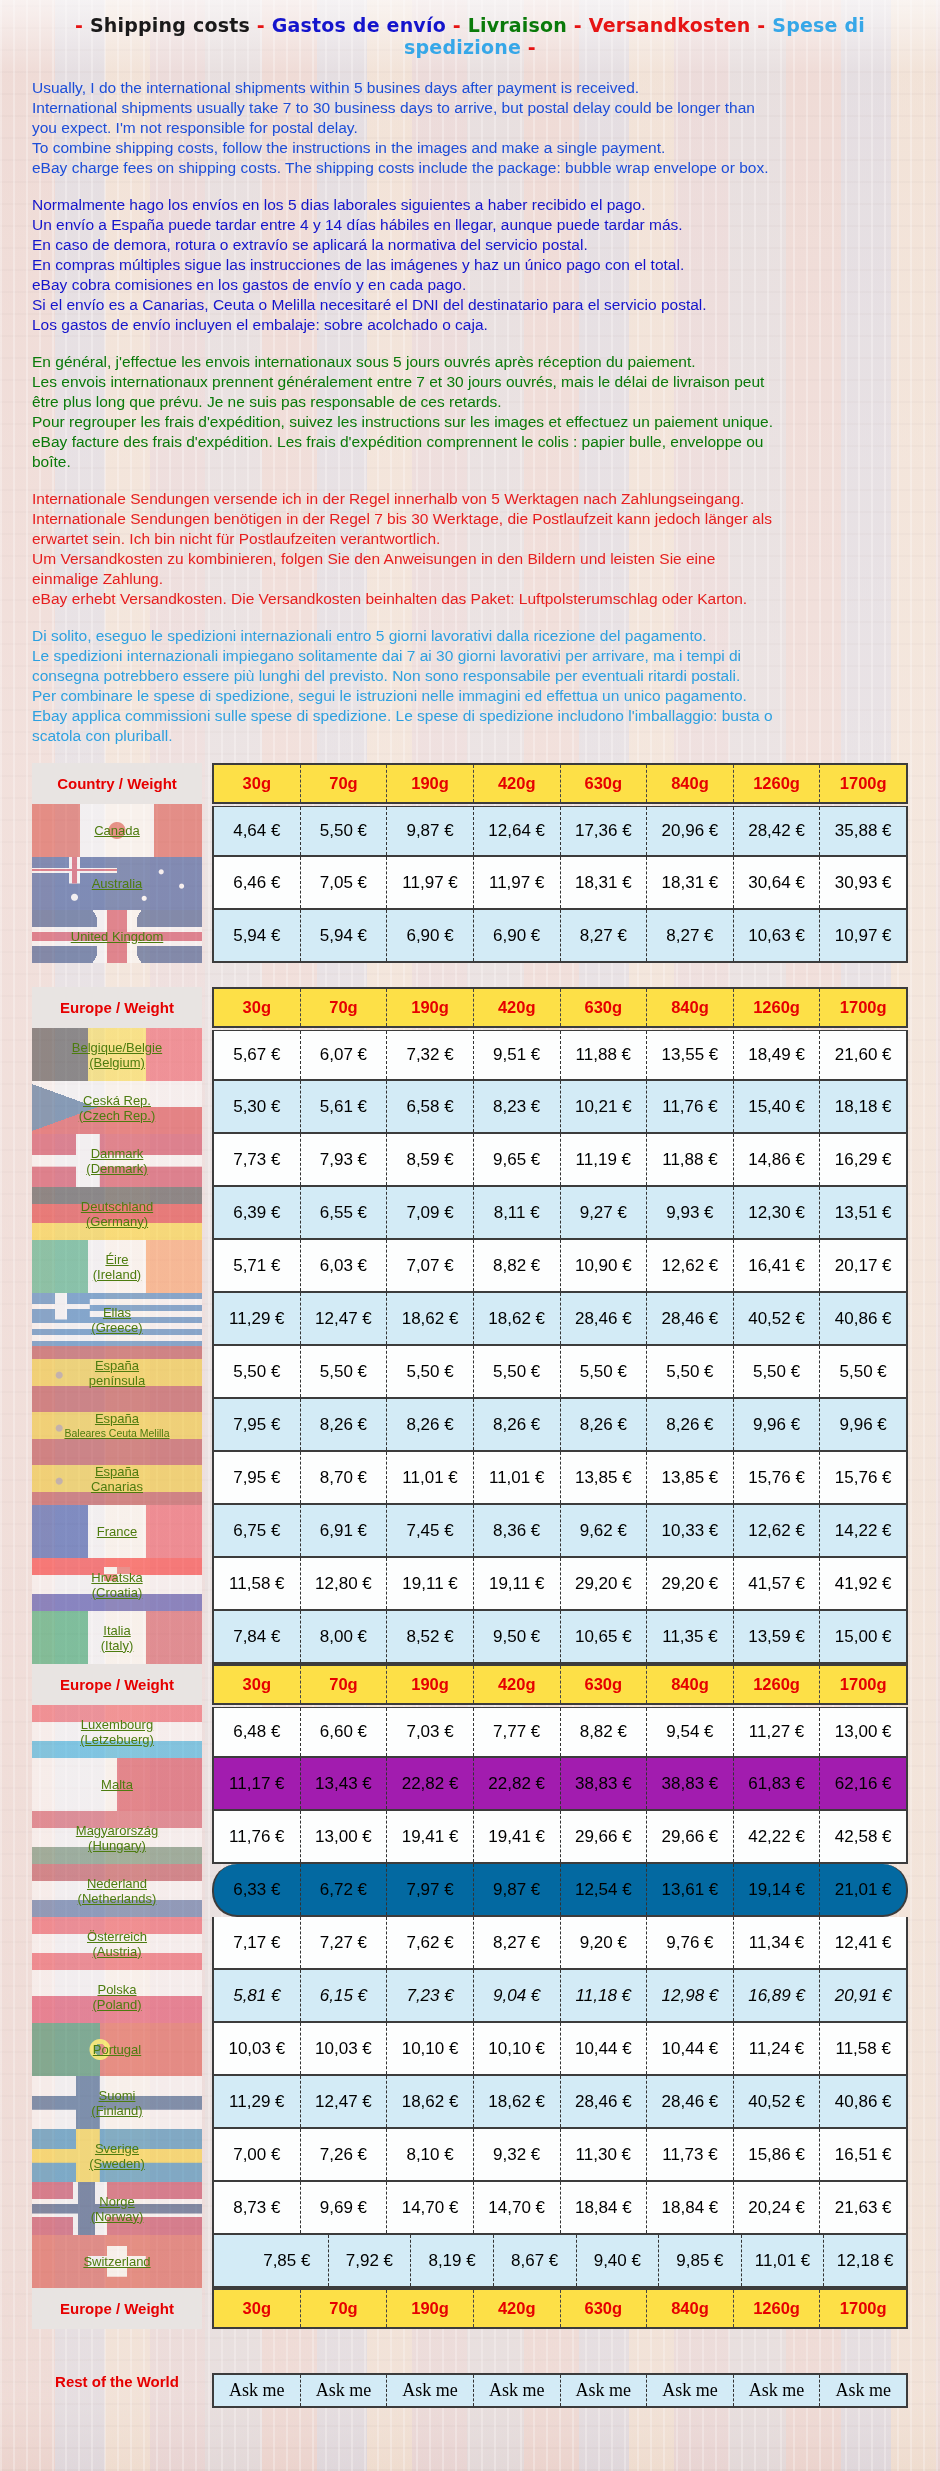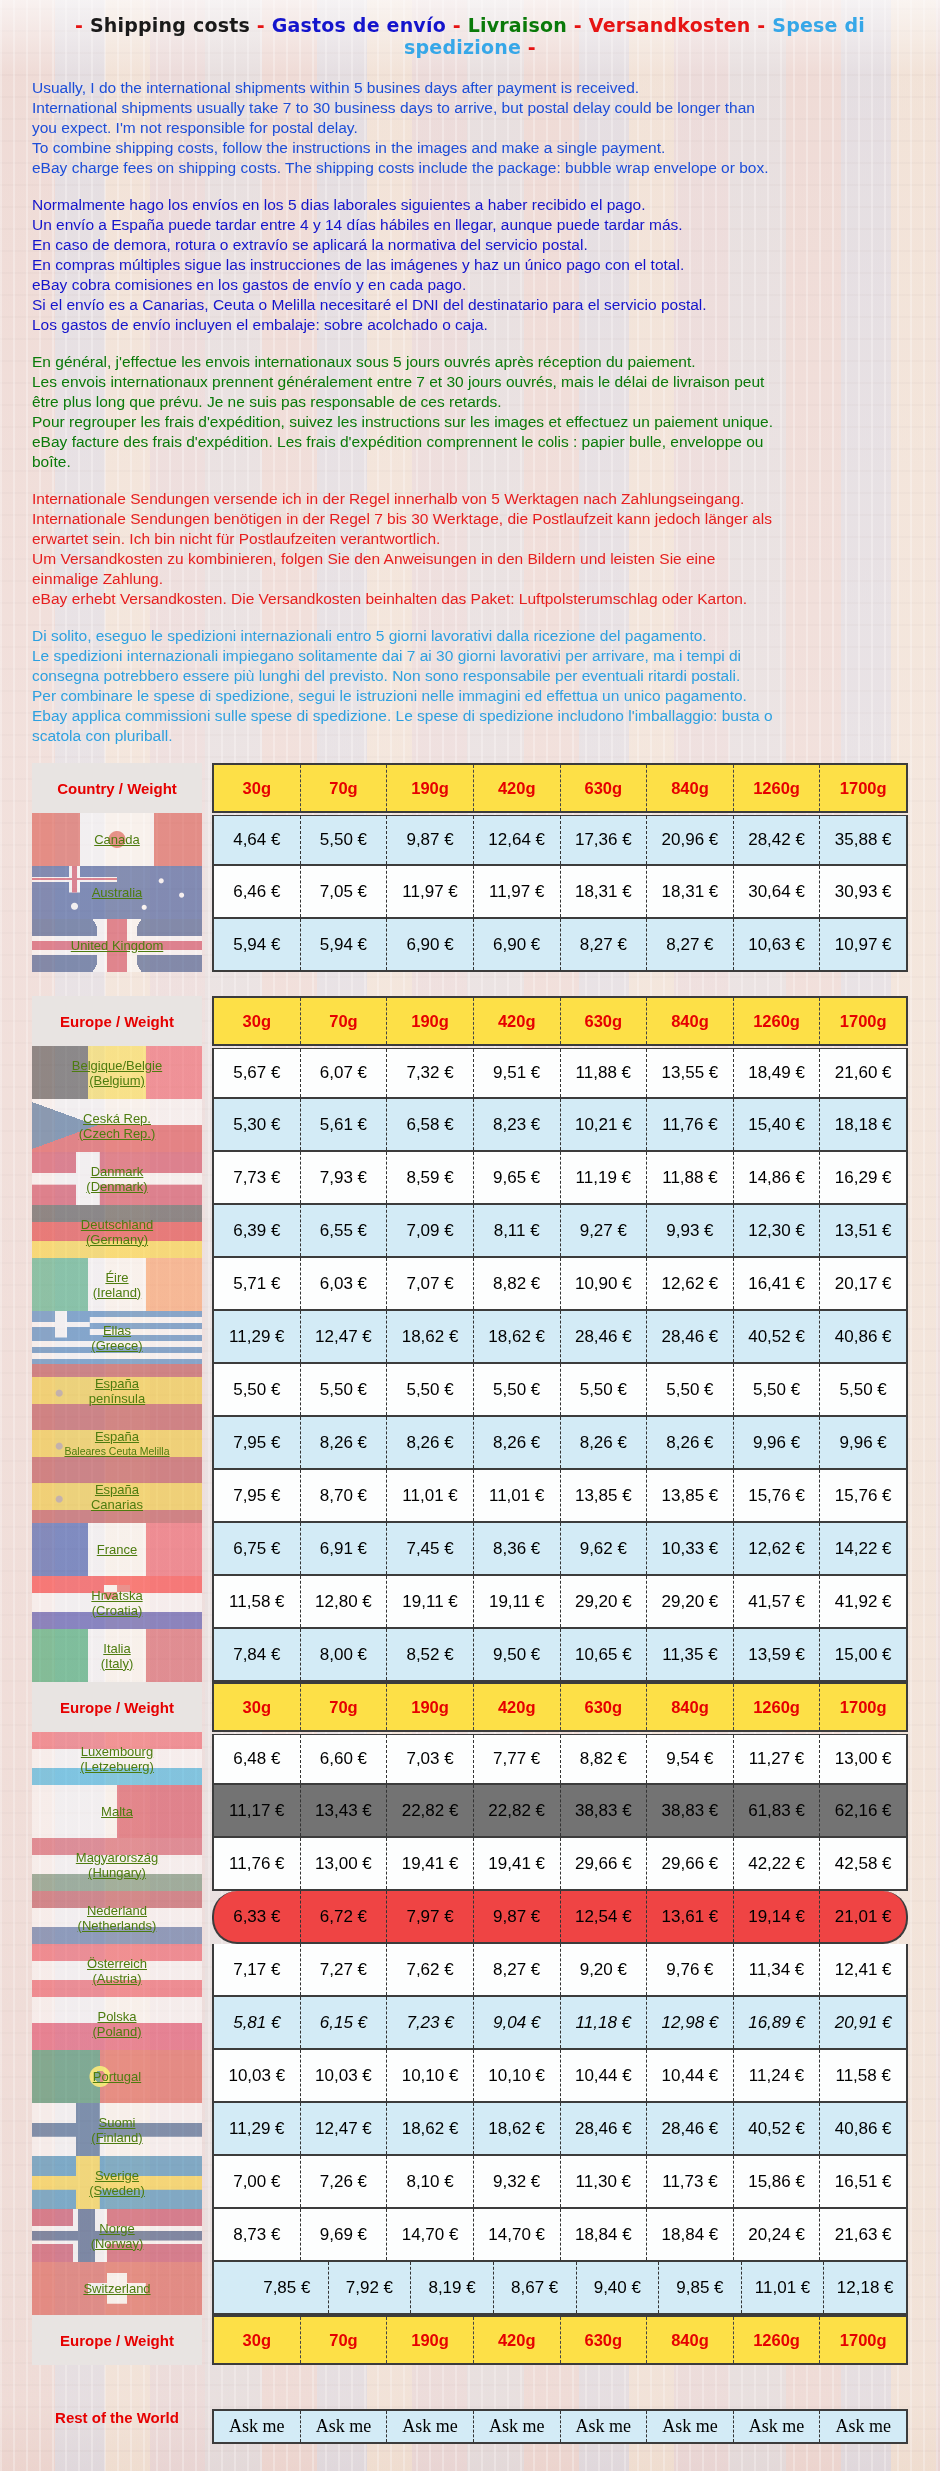--- a/index.html
+++ b/index.html
@@ -26,21 +26,21 @@
 
   
   .tblock { }
   #tables .tblock:nth-child(1) { margin-bottom: 24px; }
   #tables .tblock:nth-child(4) { margin-bottom: 26px; }
 
   .trow { display: flex; align-items: stretch; }
   .lab  { flex: 0 0 170px; margin-right: 10px; position: relative; overflow: hidden;
           display: flex; flex-direction: column; justify-content: center; align-items: center;
           text-align: center; }
-  .hrow { height: 50px; }
+  .hrow { height: 41px; }
   .drow { height: 53px; }
 
   .hlab { background: #e8e4e2; font-weight: 700; font-size: 15px; }
   .rest-lab { background: transparent; }
 
   .hgrid { flex: 1; display: flex; background: #fde047; border: 2px solid #3c3c3c; }
   .hcell { flex: 1; display: flex; align-items: center; justify-content: center;
            font-weight: 700; font-size: 16.5px; border-left: 1px dashed #444; }
   .hcell:first-child { border-left: none; }
 
@@ -515,21 +515,21 @@
             <div class="dcell">13,00 €</div>
           </div>
         </div>
         <div class="trow drow">
           <div class="lab dlab">
             <div class="flag flag-mt"></div>
             <div class="ltext">
               <div class="lline">Malta</div>
             </div>
           </div>
-          <div class="dgrid" style="background: #737373;">
+          <div class="dgrid" style="background: #a21caf;">
             <div class="dcell">11,17 €</div>
             <div class="dcell">13,43 €</div>
             <div class="dcell">22,82 €</div>
             <div class="dcell">22,82 €</div>
             <div class="dcell">38,83 €</div>
             <div class="dcell">38,83 €</div>
             <div class="dcell">61,83 €</div>
             <div class="dcell">62,16 €</div>
           </div>
         </div>
@@ -553,21 +553,21 @@
           </div>
         </div>
         <div class="trow drow">
           <div class="lab dlab">
             <div class="flag flag-nl"></div>
             <div class="ltext">
               <div class="lline">Nederland</div>
               <div class="lline">(Netherlands)</div>
             </div>
           </div>
-          <div class="dgrid" style="background: #ef4444; border-radius: 25px;">
+          <div class="dgrid" style="background: #0369a1; border-radius: 25px;">
             <div class="dcell">6,33 €</div>
             <div class="dcell">6,72 €</div>
             <div class="dcell">7,97 €</div>
             <div class="dcell">9,87 €</div>
             <div class="dcell">12,54 €</div>
             <div class="dcell">13,61 €</div>
             <div class="dcell">19,14 €</div>
             <div class="dcell">21,01 €</div>
           </div>
         </div>

